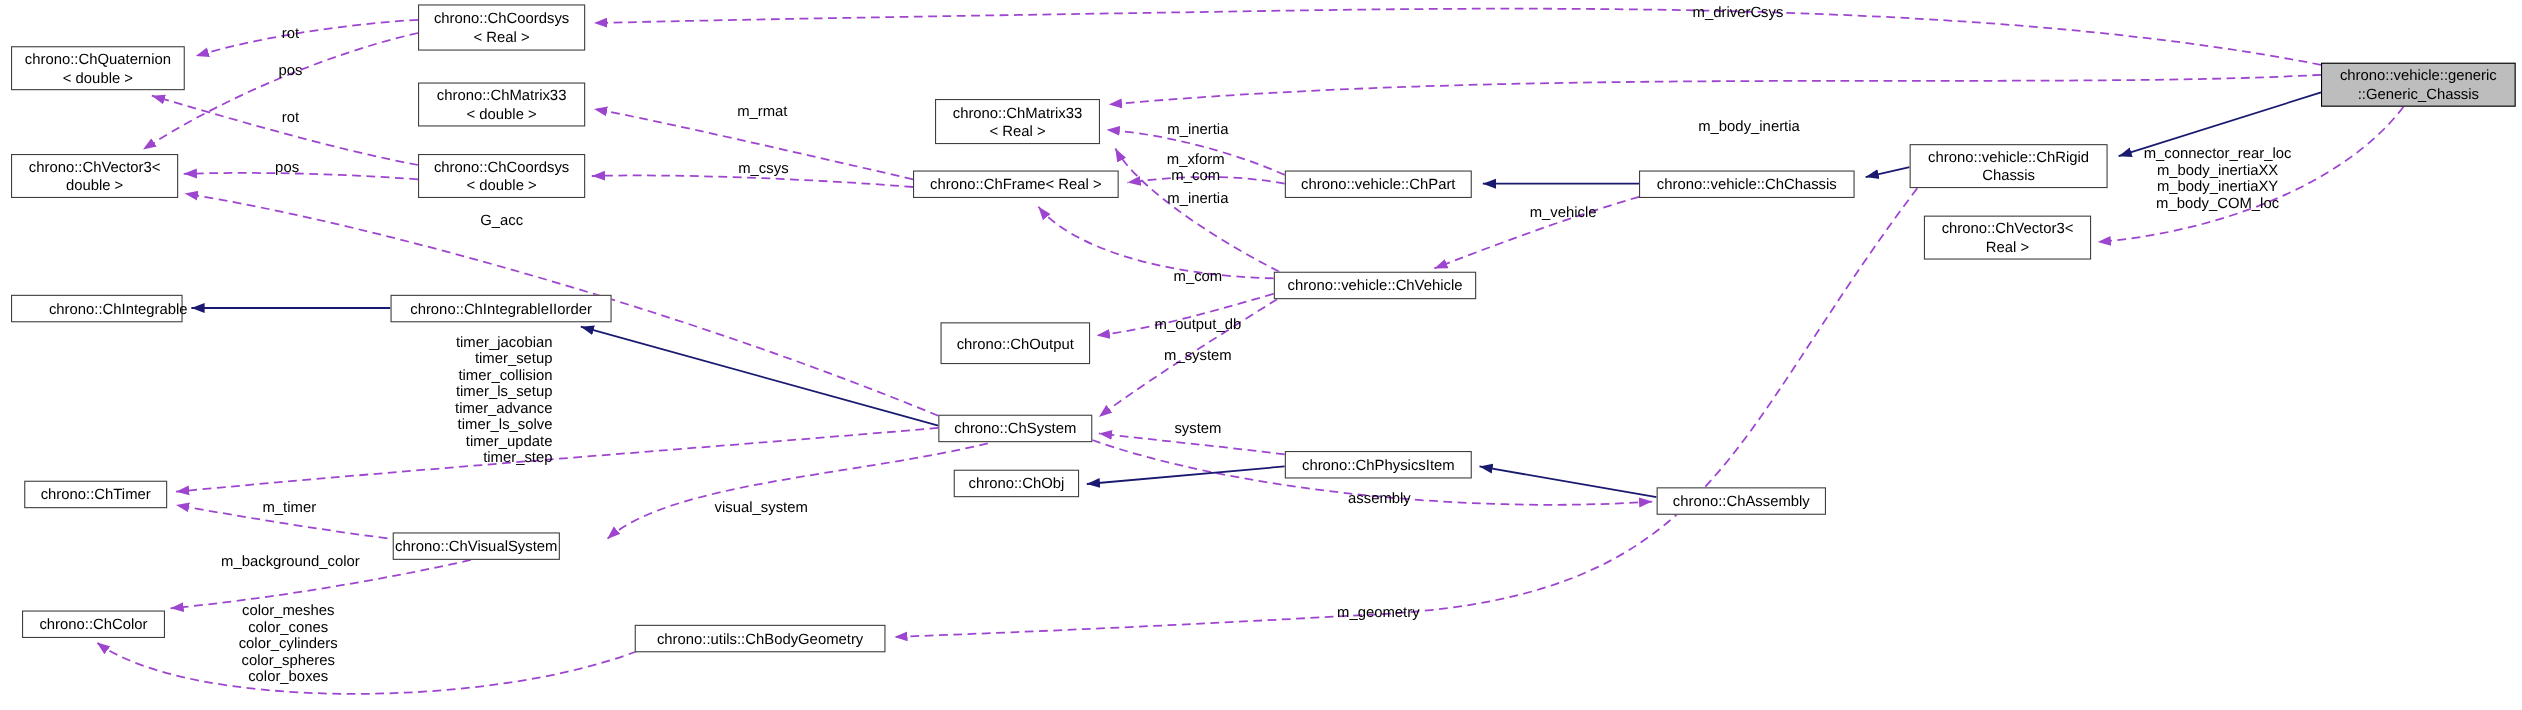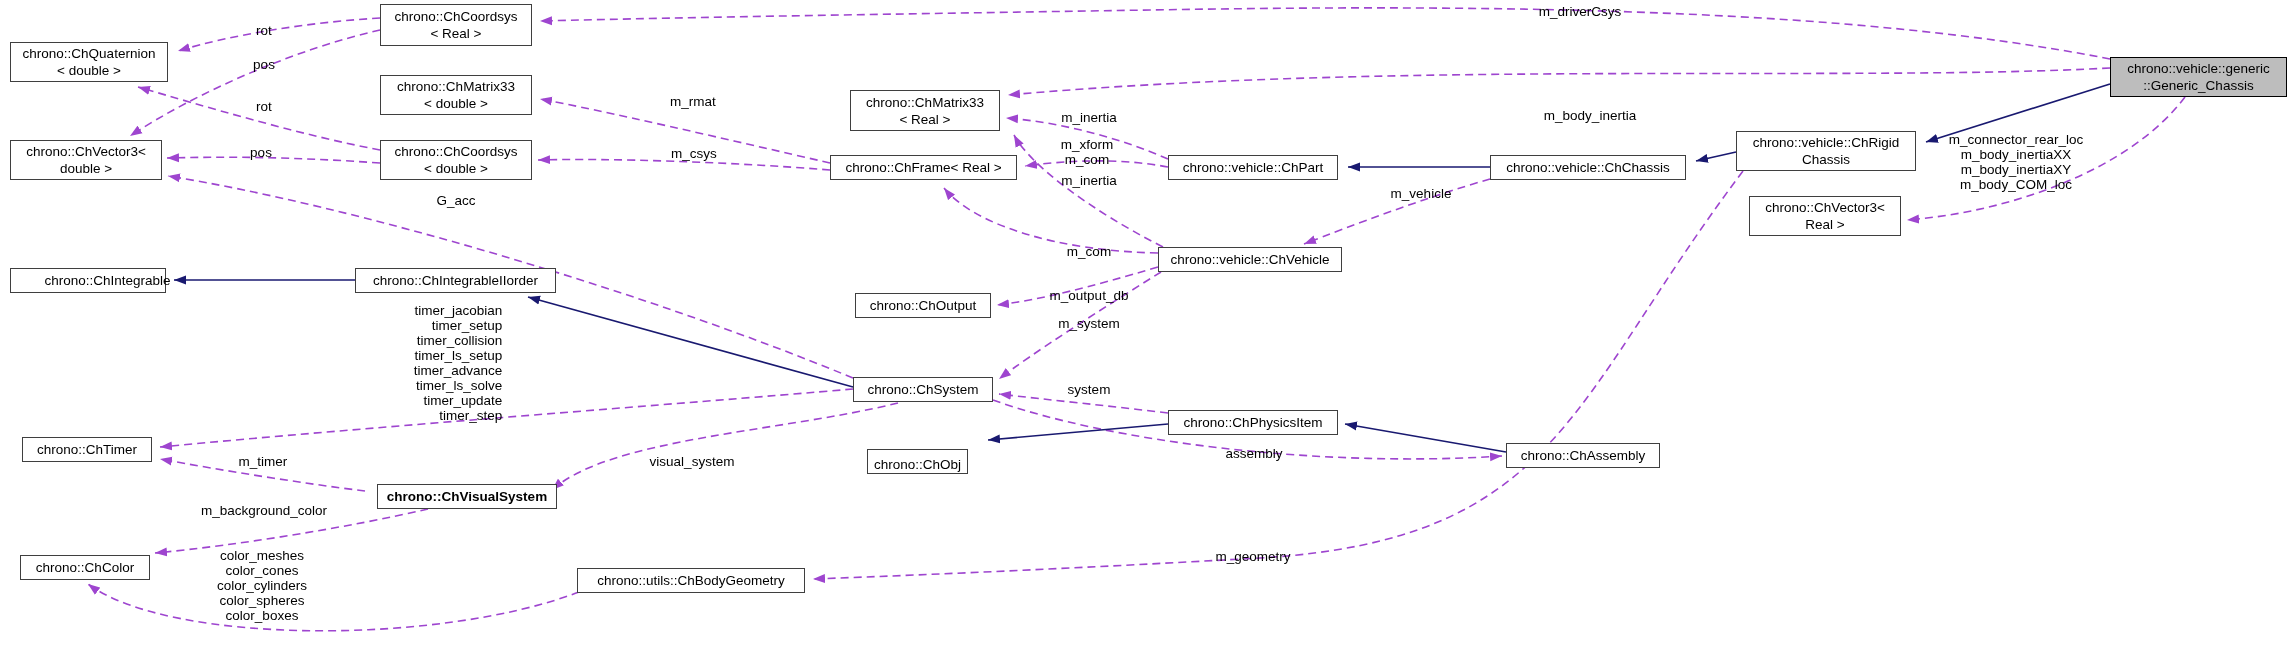--- a/index.html
+++ b/index.html
@@ -119,45 +119,45 @@
         <span>chrono::vehicle::generic</span>
         <span>::Generic_Chassis</span>
       </div>
       <div class="node" style="left: 1749px; top: 196px; width: 152px; height: 40px;">
         <span>chrono::ChVector3&lt;</span>
         <span>Real &gt;</span>
       </div>
       <div class="node" style="left: 1158px; top: 247px; width: 184px; height: 25px;">
         <span>chrono::vehicle::ChVehicle</span>
       </div>
-      <div class="node" style="left: 855px; top: 293px; width: 136px; height: 25px;">
+      <div class="node" style="left: 855px; top: 293px; width: 136px; height: 38px;">
         <span>chrono::ChOutput</span>
       </div>
       <div class="node" style="left: 10px; top: 268px; width: 156px; height: 25px; padding-left: 39px;">
         <span>chrono::ChIntegrable</span>
       </div>
       <div class="node" style="left: 355px; top: 268px; width: 201px; height: 25px;">
         <span>chrono::ChIntegrableIIorder</span>
       </div>
       <div class="node" style="left: 853px; top: 377px; width: 140px; height: 25px;">
         <span>chrono::ChSystem</span>
       </div>
-      <div class="node" style="left: 867px; top: 449px; width: 101px; height: 25px; justify-content: flex-end;">
+      <div class="node" style="left: 867px; top: 427px; width: 114px; height: 25px;">
         <span>chrono::ChObj</span>
       </div>
       <div class="node" style="left: 1168px; top: 410px; width: 170px; height: 25px;">
         <span>chrono::ChPhysicsItem</span>
       </div>
       <div class="node" style="left: 1506px; top: 443px; width: 154px; height: 25px;">
         <span>chrono::ChAssembly</span>
       </div>
       <div class="node" style="left: 22px; top: 437px; width: 130px; height: 25px;">
         <span>chrono::ChTimer</span>
       </div>
-      <div class="node" style="left: 377px; top: 484px; width: 180px; height: 25px; font-weight: bold;">
+      <div class="node" style="left: 357px; top: 484px; width: 152px; height: 25px;">
         <span>chrono::ChVisualSystem</span>
       </div>
       <div class="node" style="left: 20px; top: 555px; width: 130px; height: 25px;">
         <span>chrono::ChColor</span>
       </div>
       <div class="node" style="left: 577px; top: 568px; width: 228px; height: 25px;">
         <span>chrono::utils::ChBodyGeometry</span>
       </div>
     </div>
   <div id="labels-layer">

